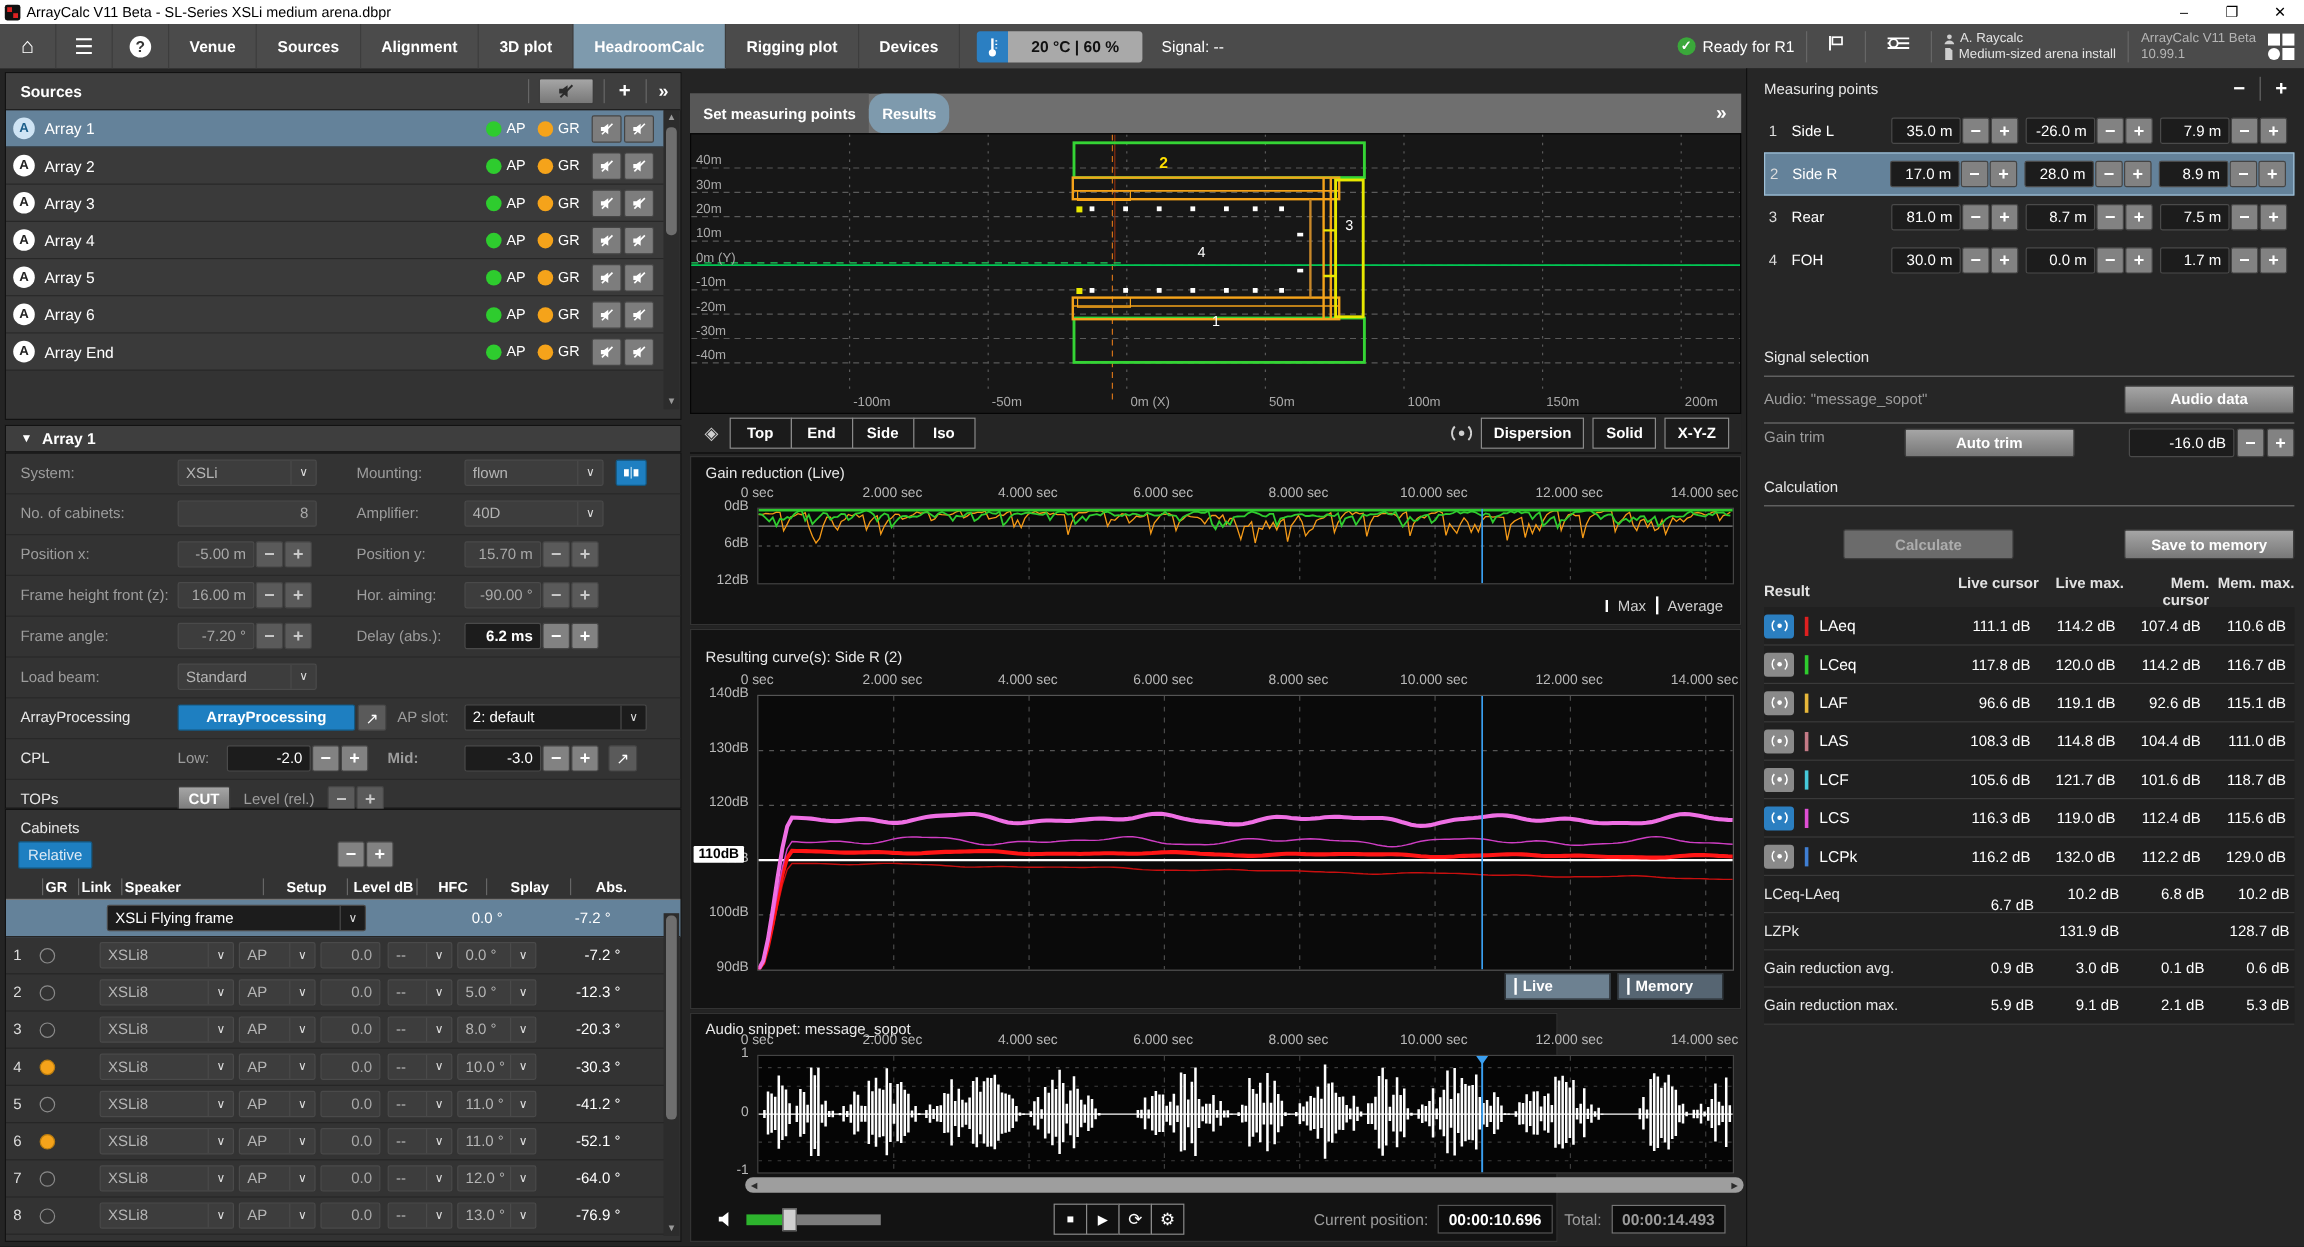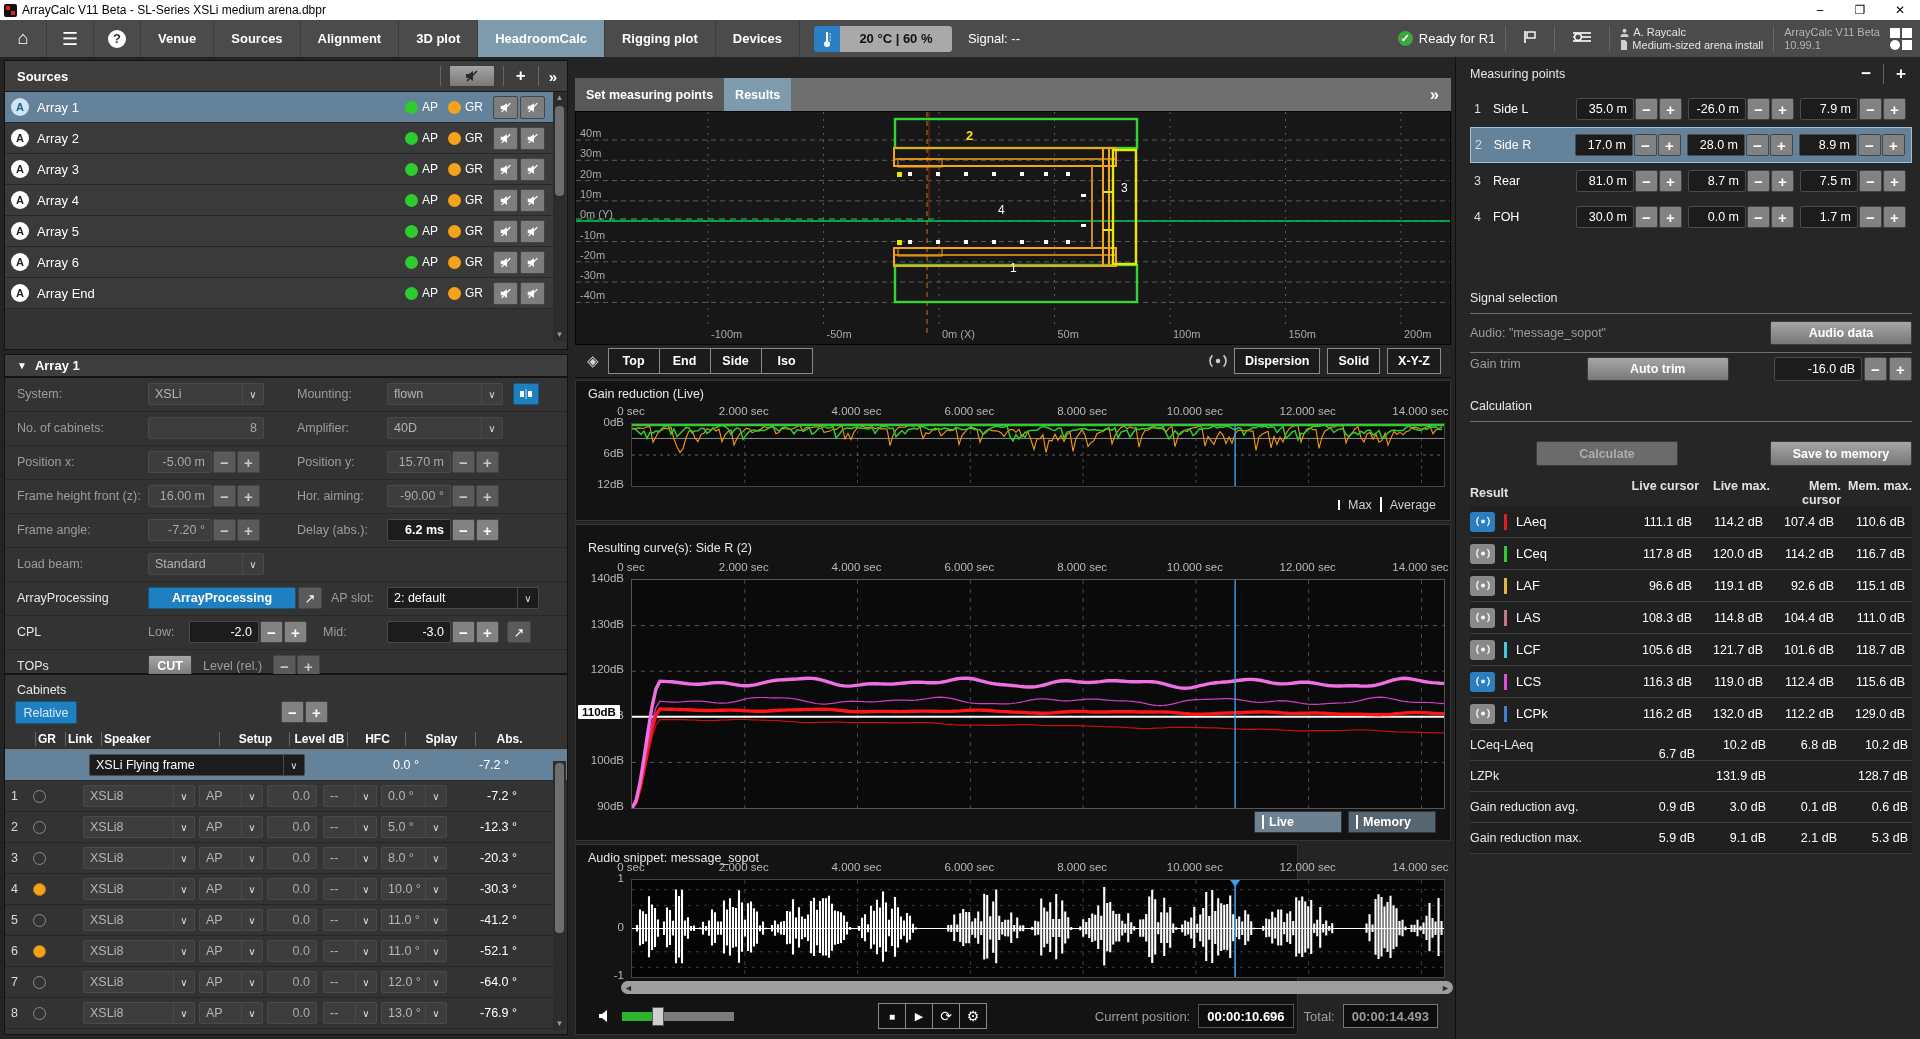--- a/index.html
+++ b/index.html
@@ -71,21 +71,21 @@
   .cabrow.frame{background:#64829a;}
   .cnum{width:22px;color:#ddd;font-size:12.5px;}
   .ccirc{width:26px;display:flex;}
   .ccirc i{width:13px;height:13px;border-radius:50%;border:1px solid #8a8a8a;box-sizing:border-box;}
   .ccirc i.on{background:#f5a31a;border-color:#b97c10;}
   .cabs{width:66px;text-align:right;color:#fff;font-size:12.5px;padding-right:10px;}
   
   .tabbar{position:absolute;left:575px;top:78px;width:876px;height:33px;background:#6f6f6f;display:flex;align-items:stretch;}
   .tab{display:flex;align-items:center;padding:0 11px;font-size:12.5px;font-weight:bold;color:#fff;}
   .tab.t1{background:#585858;}
-  .tab.t2{background:#7e9aad;}
+  .tab.t2{background:#7e9aad;border-radius:13px;}
   .chev2{margin-left:auto;display:flex;align-items:center;padding-right:12px;color:#fff;font-size:16px;font-weight:bold;}
   .planwrap{position:absolute;left:575px;top:111px;width:876px;height:234px;background:#171717;border:1px solid #050505;box-sizing:border-box;}
   .ptoolbar{position:absolute;left:575px;top:345px;width:876px;height:33px;background:#252525;display:flex;align-items:center;border-bottom:1px solid #0a0a0a;box-sizing:border-box;}
   .pbtn{height:26px;min-width:52px;padding:0 10px;border:1px solid #8a8a8a;background:#1b1b1b;color:#fff;font-weight:bold;font-size:12.5px;display:flex;align-items:center;justify-content:center;margin-left:-1px;box-sizing:border-box;}
   .sec{position:absolute;background:#131313;border:1px solid #333;box-sizing:border-box;}
   .ctitle{position:absolute;color:#e8e8e8;font-size:12.5px;}
   .xtick{position:absolute;transform:translateX(-50%);color:#b9b9b9;font-size:11.5px;white-space:nowrap;}
   .ytick{position:absolute;color:#b9b9b9;font-size:11.5px;text-align:right;width:44px;}
   .limitbox{position:absolute;background:#fff;color:#000;font-size:11.5px;font-weight:bold;padding:1px 4px;border-radius:1px;}
   .legend{position:absolute;display:flex;align-items:center;gap:8px;color:#cfcfcf;font-size:12.5px;}
@@ -483,21 +483,21 @@
         </div>
     </div>
     <div class="prow">
       <span class="lab1 wlabel">CPL</span>
       <span class="glabel abs" style="left:143px;top:9px;">Low:</span>
       <div class="valbox abs" style="left:184px;top:5px;width:70px;">
           <span>-2.0</span>
         </div>
       <div class="pm abs" style="left:255px;top:5px;">−</div>
       <div class="pm abs" style="left:279px;top:5px;">+</div>
-      <span class="glabel abs" style="left:318px;top:9px;">Mid:</span>
+      <span class="glabel abs" style="left:318px;top:9px;font-weight:bold;">Mid:</span>
       <div class="valbox abs" style="left:382px;top:5px;width:64px;">
           <span>-3.0</span>
         </div>
       <div class="pm abs" style="left:447px;top:5px;">−</div>
       <div class="pm abs" style="left:471px;top:5px;">+</div>
       <div class="sqicon abs" style="left:502px;top:5px;background:#5a5a5a;">↗</div>
     </div>
     <div class="prow" style="border-bottom:none;">
       <span class="lab1 wlabel">TOPs</span>
       <div class="graybtn abs" style="left:143px;top:5px;width:44px;height:22px;">CUT</div>

